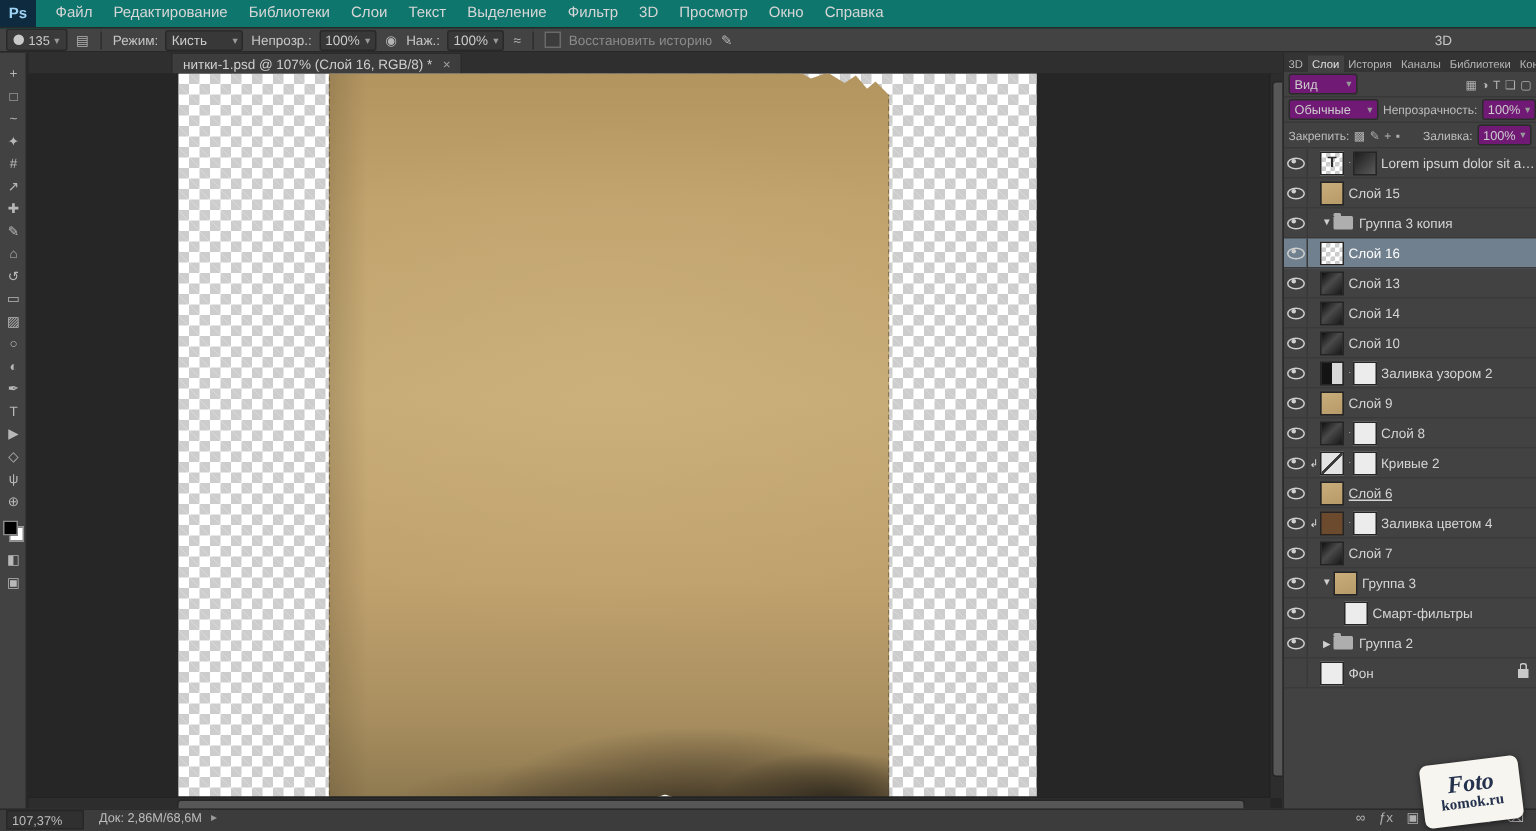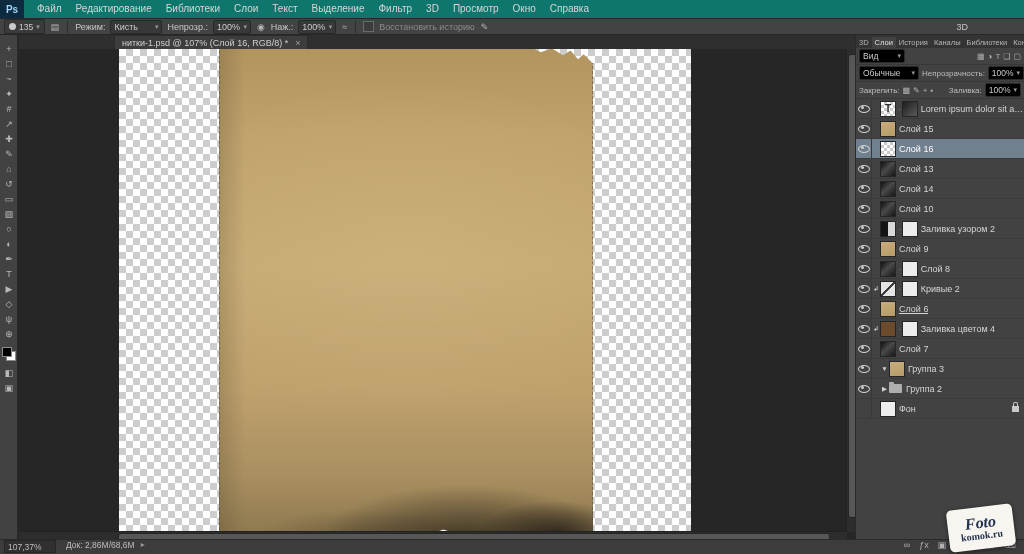--- a/index.html
+++ b/index.html
@@ -79,21 +79,21 @@
   .vscroll .thumb{position:absolute;top:1%;height:96%;left:1px;right:1px;background:#575757;border-radius:3px}
 
   
   .rpanel{position:absolute;right:0;top:0;bottom:0;width:168px;background:#424242;
           border-left:1px solid #292929;display:flex;flex-direction:column}
   .ptabs{height:13px;background:#343434;display:flex;align-items:flex-end;overflow:hidden;white-space:nowrap}
   .ptab{font-size:7.5px;color:#b5b5b5;padding:1px 3px;cursor:default}
   .ptab.active{background:#424242;color:#e0e0e0}
   .prow{height:17px;border-bottom:1px solid #383838;display:flex;align-items:center;
         padding:0 3px;gap:3px;box-sizing:border-box}
-  .psel{display:inline-flex;align-items:center;justify-content:space-between;background:#000000;
+  .psel{display:inline-flex;align-items:center;justify-content:space-between;background:#701a75;
         border:1px solid #2b2b2b;border-radius:2px;height:12px;padding:0 3px;font-size:8.5px;color:#ccc}
   .plabel{font-size:8px;color:#bdbdbd;white-space:nowrap}
   .ficons{margin-left:auto;display:flex;gap:3px}
   .ficon{font-size:8px;color:#b0b0b0}
   .licons{display:flex;gap:3px}
   .licon{font-size:8px;color:#b0b0b0}
 
   
   .layers-list{flex:1;overflow:hidden}
   .layer-row{height:19px;border-bottom:1px solid #3a3a3a;display:flex;align-items:center;cursor:default}
@@ -318,20 +318,29 @@
           <span class="lname">Lorem ipsum dolor sit amet, cons...</span>
         </div>
         <div class="layer-row">
           <span class="eye-cell">
             <span class="eye"></span>
           </span>
           <span class="clip-cell"></span>
           <span class="thumb t-tan"></span>
           <span class="lname">Слой 15</span>
         </div>
+        <div class="layer-row">
+          <span class="eye-cell">
+            <span class="eye"></span>
+          </span>
+          <span class="clip-cell"></span>
+          <span class="tri">▼</span>
+          <span class="folder"></span>
+          <span class="lname">Группа 3 копия</span>
+        </div>
         <div class="layer-row sel">
           <span class="eye-cell">
             <span class="eye"></span>
           </span>
           <span class="clip-cell"></span>
           <span class="thumb t-checker"></span>
           <span class="lname">Слой 16</span>
         </div>
         <div class="layer-row">
           <span class="eye-cell">
@@ -422,20 +431,28 @@
           <span class="lname">Слой 7</span>
         </div>
         <div class="layer-row">
           <span class="eye-cell">
             <span class="eye"></span>
           </span>
           <span class="clip-cell"></span>
           <span class="tri">▼</span>
           <span class="thumb t-tan"></span>
           <span class="lname">Группа 3</span>
+        </div>
+        <div class="layer-row">
+          <span class="eye-cell">
+            <span class="eye"></span>
+          </span>
+          <span class="clip-cell"></span>
+          <span class="thumb t-white ind"></span>
+          <span class="lname">Смарт-фильтры</span>
         </div>
         <div class="layer-row">
           <span class="eye-cell">
             <span class="eye"></span>
           </span>
           <span class="clip-cell"></span>
           <span class="tri">▶</span>
           <span class="folder"></span>
           <span class="lname">Группа 2</span>
         </div>

